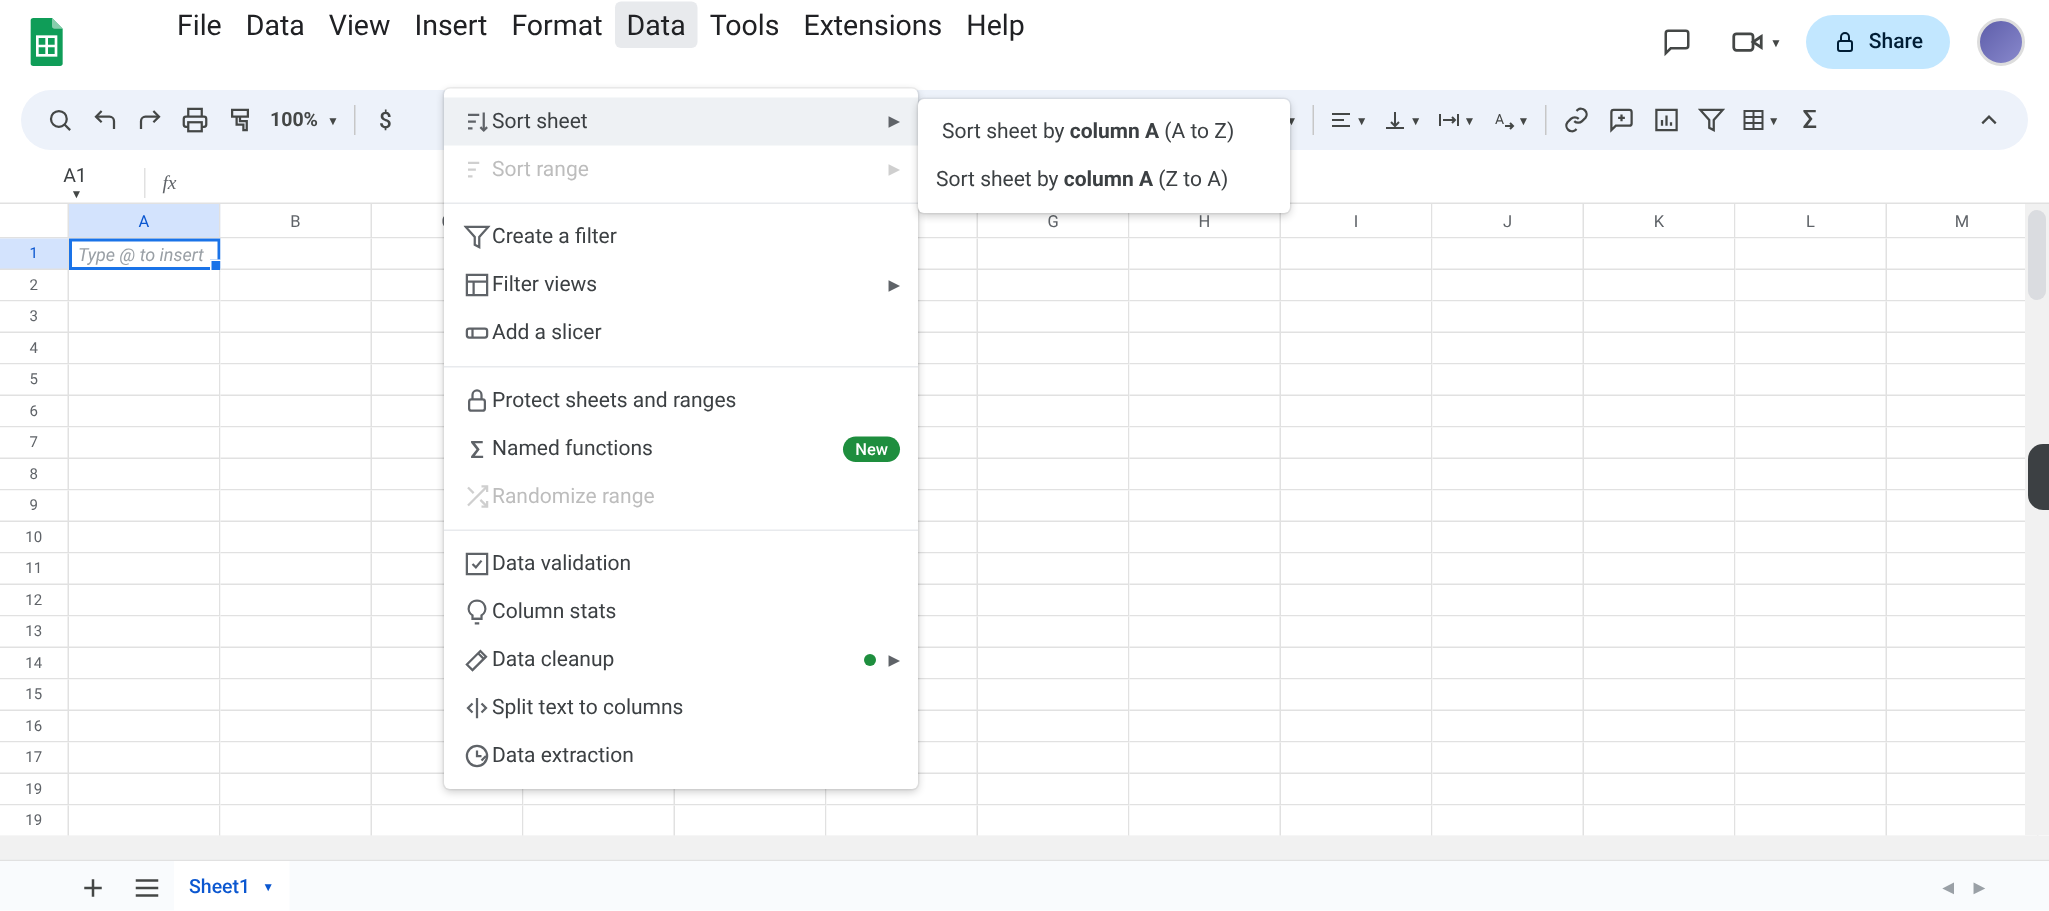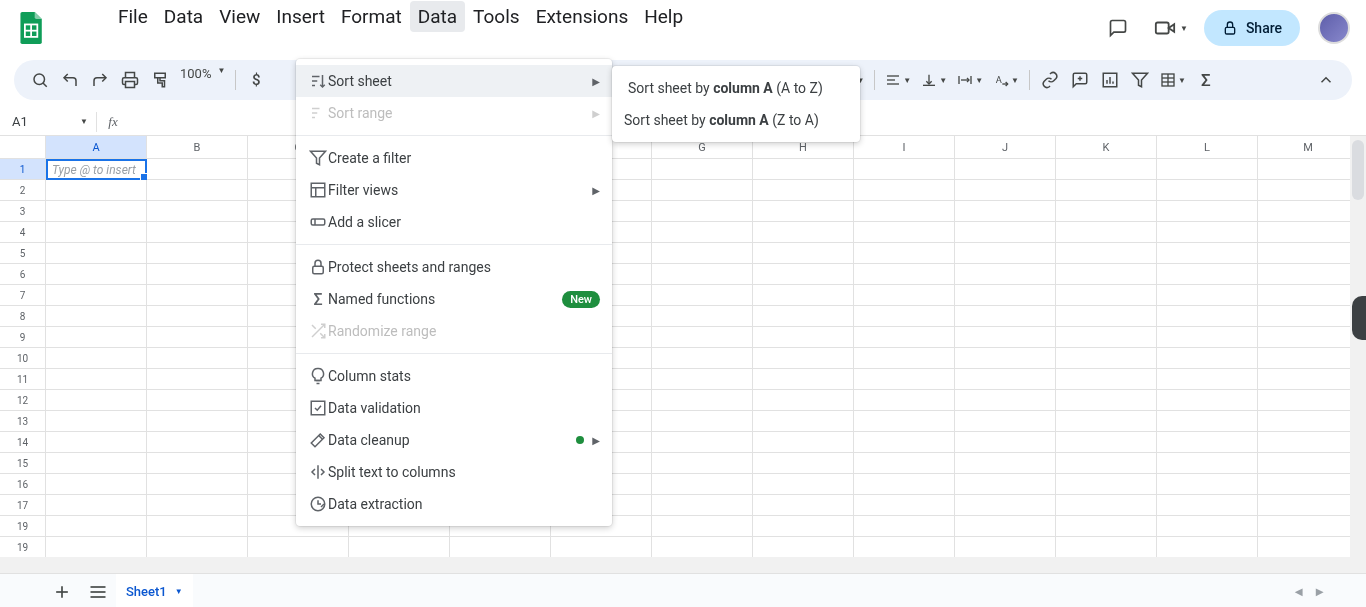--- a/index.html
+++ b/index.html
@@ -18,27 +18,27 @@
 .title-wrap { display: flex; flex-direction: column; flex: 1; }
 .title-row1 { display: flex; align-items: center; }
 .menu-row { display: flex; align-items: center; padding: 0 0 4px 0; margin-left: 54px; margin-top: -20px; }
 .menu-item { padding: 4px 8px; font-size: 19px; color: #202124; cursor: pointer; border-radius: 4px; }
 .menu-item.active { background: #e8eaed; }
 
 
 .toolbar { height: 40px; background: #edf2fa; border-radius: 24px; margin: 4px 14px 8px 14px; display: flex; align-items: center; padding: 0 12px; gap: 2px; position: relative; }
 .tool-btn { min-width: 28px; height: 28px; display: flex; align-items: center; justify-content: center; cursor: pointer; border-radius: 4px; color: #444746; padding: 0 4px; }
 .tool-sep { width: 1px; height: 20px; background: #c7c7c7; margin: 0 4px; }
-.tool-zoom { font-size: 13px; padding: 0 4px; display: flex; align-items: flex-start; gap: 4px; }
+.tool-zoom { font-size: 13px; padding: 0 4px; display: flex; align-items: center; gap: 4px; font-weight: bold; }
 .tool-right { margin-left: auto; display: flex; align-items: center; gap: 2px; }
 .dropdown-caret { font-size: 8px; color: #444746; margin-left: 2px; }
 
 
 .fx-bar { height: 28px; display: flex; align-items: center; border-bottom: 1px solid #e1e1e1; padding-left: 6px; }
-.cell-name { width: 90px; font-size: 13px; padding-left: 6px; display: flex; align-items: center; justify-content: space-between; padding-right: 8px; }
+.cell-name { width: 90px; font-size: 13px; padding-left: 6px; display: flex; align-items: center; justify-content: space-between; padding-right: 8px; flex-direction: column; }
 .fx-sep { width: 1px; height: 20px; background: #e1e1e1; }
 .fx-icon { width: 32px; display: flex; align-items: center; justify-content: center; font-style: italic; color: #5f6368; font-family: serif; }
 
 
 .grid-wrap { position: relative; height: 421px; overflow: hidden; }
 .col-headers { display: flex; height: 23px; border-bottom: 1px solid #e1e1e1; background: #fff; }
 .corner { width: 46px; border-right: 1px solid #e1e1e1; background: #fff; }
 .col-h { width: 101px; border-right: 1px solid #e1e1e1; display: flex; align-items: center; justify-content: center; font-size: 11px; color: #5f6368; background: #fff; }
 .col-h.selected { background: #d3e3fd; color: #0b57d0; }
 .rows { }
@@ -702,39 +702,39 @@
           <line x1="15" y1="15" x2="21" y2="21"></line>
           <line x1="4" y1="4" x2="9" y2="9"></line>
         </svg>
       </span>
     <span>Randomize range</span>
   </div>
   <div class="menu-divider"></div>
   <div class="menu-row-item">
     <span class="mi-icon">
         <svg width="18" height="18" viewBox="0 0 24 24" fill="none" stroke="currentColor" stroke-width="2">
+          <rect x="3" y="3" width="18" height="18"></rect>
+          <polyline points="8 12 11 15 16 9"></polyline>
+        </svg>
+      </span>
+    <span>Data validation</span>
+  </div>
+  <div class="menu-row-item">
+    <span class="mi-icon">
+        <svg width="18" height="18" viewBox="0 0 24 24" fill="none" stroke="currentColor" stroke-width="2">
           <path d="M9 18h6"></path>
           <path d="M10 22h4"></path>
           <path d="M12 2a7 7 0 0 0-4 13v3h8v-3a7 7 0 0 0-4-13z"></path>
         </svg>
       </span>
     <span>Column stats</span>
   </div>
   <div class="menu-row-item">
     <span class="mi-icon">
         <svg width="18" height="18" viewBox="0 0 24 24" fill="none" stroke="currentColor" stroke-width="2">
-          <rect x="3" y="3" width="18" height="18"></rect>
-          <polyline points="8 12 11 15 16 9"></polyline>
-        </svg>
-      </span>
-    <span>Data validation</span>
-  </div>
-  <div class="menu-row-item">
-    <span class="mi-icon">
-        <svg width="18" height="18" viewBox="0 0 24 24" fill="none" stroke="currentColor" stroke-width="2">
           <path d="M15 4l5 5L8 21l-5-5L15 4z"></path>
           <line x1="13" y1="6" x2="18" y2="11"></line>
         </svg>
       </span>
     <span>Data cleanup</span>
     <span class="green-dot"></span>
     <span class="arrow" style="margin-left:8px">▶</span>
   </div>
   <div class="menu-row-item">
     <span class="mi-icon">

